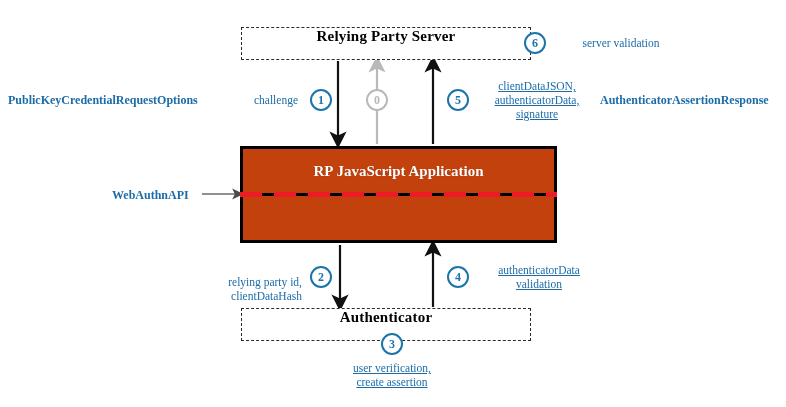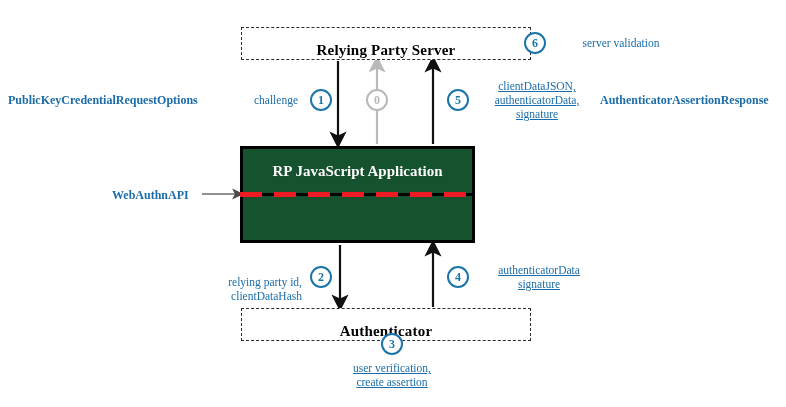--- a/index.html
+++ b/index.html
@@ -13,35 +13,35 @@
     overflow: hidden;
     font-family: "Liberation Serif", "DejaVu Serif", serif;
   }
   #canvas { position: absolute; inset: 0; width: 786px; height: 407px; }
 
   .node {
     position: absolute;
     border: 1px dashed #2b2b2b;
     background: #ffffff;
     display: flex;
-    align-items: flex-end;
+    align-items: flex-start;
     justify-content: center;
     font-weight: bold;
     color: #000000;
     font-size: 15px;
     letter-spacing: .2px;
   }
   #rp-server { left: 241px; top: 27px; width: 290px; height: 33px; }
   #authenticator { left: 241px; top: 308px; width: 290px; height: 33px; }
 
   
   #browser-stack {
     position: absolute;
-    left: 240px; top: 146px; width: 235px; height: 97px;
-    background: #14532d;
+    left: 240px; top: 146px; width: 317px; height: 97px;
+    background: #c2410c;
     border: 3px solid #000000;
   }
   .stack-half {
     position: absolute; left: 0; width: 100%;
     display: flex; align-items: center; justify-content: center;
     color: #ffffff; font-weight: bold; font-size: 15px;
     text-shadow: 0 0 1px rgba(0,0,0,.25);
   }
   #rp-js-app { top: 0; height: 45px; }
   #browser-label { top: 46px; height: 45px; }
@@ -185,16 +185,16 @@
 <div class="annot center" style="left:472px; top:79px; width:130px;">clientDataJSON,
 authenticatorData,
 signature</div>
 
 <div class="annot left" style="left:551px; top:36px; width:140px;">server validation</div>
 
 <div class="annot right" style="left:178px; top:263px; width:124px;margin-top:12px;">relying party id,
 clientDataHash</div>
 
 <div class="annot center" style="left:474px; top:263px; width:130px;">authenticatorData
-signature</div>
+validation</div>
 
 <div class="annot center" style="left:322px; top:361px; width:140px;">user verification,
 create assertion</div>
 
 </body></html>

